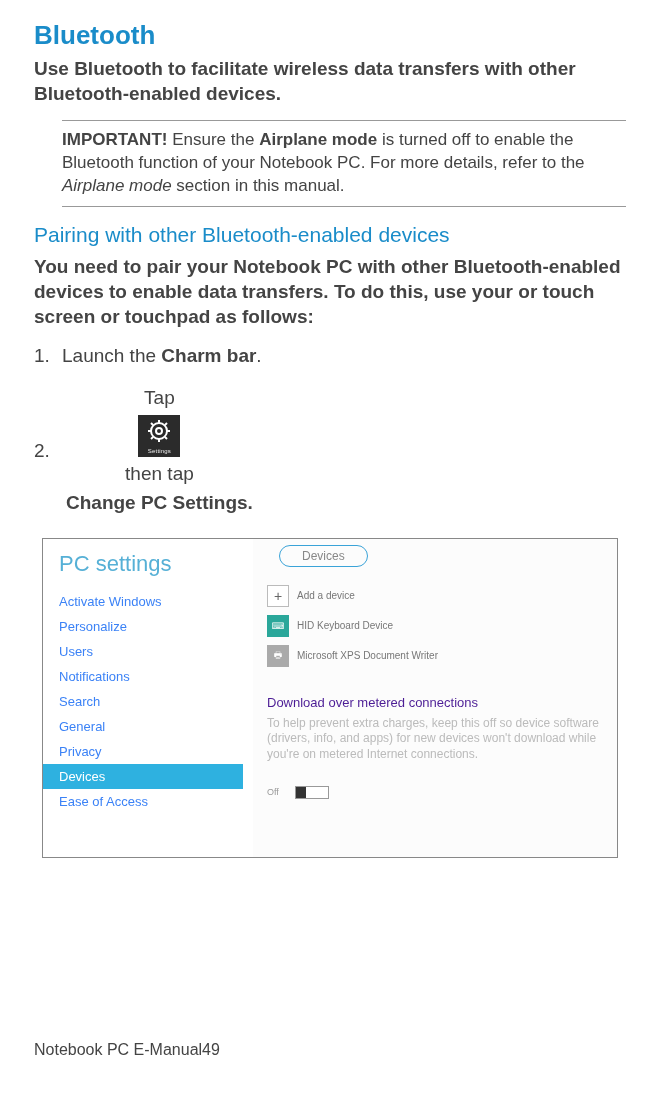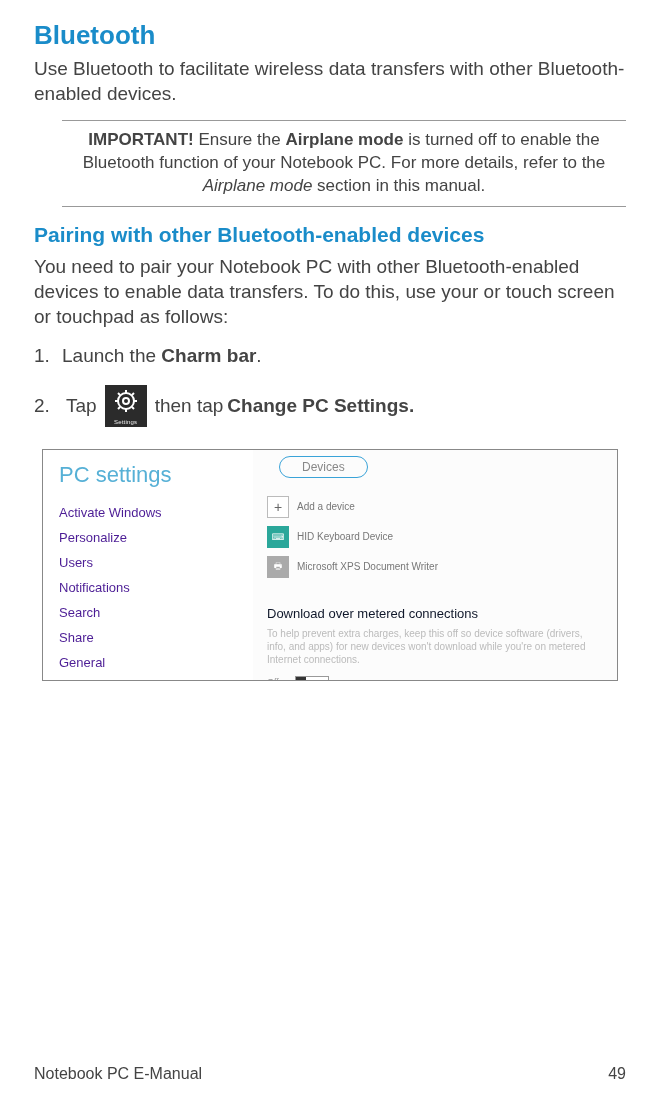--- a/index.html
+++ b/index.html
@@ -18,40 +18,40 @@
       color: #1a8cc9;
       font-size: 26px;
       font-weight: bold;
       margin-bottom: 6px;
     }
     .body-text {
       font-size: 19px;
       line-height: 1.3;
       color: #444;
       margin-bottom: 14px;
+      font-weight: bold;
     }
     .note-box {
       margin: 14px 0 16px 28px;
       border-top: 1px solid #999;
       border-bottom: 1px solid #999;
       padding: 8px 0 8px 0;
-      text-align: center;
     }
     .note-text {
       font-size: 17px;
       line-height: 1.35;
       color: #444;
     }
     .note-text .imp { font-weight: bold; }
     .note-text .airmode { font-weight: bold; }
     .note-text .airmode-ital { font-style: italic; }
     .h-blue-med {
       color: #1a8cc9;
       font-size: 21px;
-      font-weight: bold;
+      font-weight: normal;
       margin: 10px 0 8px 0;
     }
     .ol {
       list-style: none;
       margin-top: 10px;
     }
     .ol li {
       font-size: 19px;
       line-height: 1.35;
       color: #444;
@@ -79,27 +79,27 @@
       position: absolute;
       bottom: 1px;
       width: 100%;
       text-align: center;
       font-size: 6px;
       color: #eee;
       letter-spacing: 0.2px;
     }
     .ol li.step2 { display: flex; align-items: center; text-indent: 0; padding-left: 0; }
     .ol li.step2 .num2 { width: 32px; flex-shrink: 0; }
-    .ol li.step2 .txt { display: flex; align-items: center; gap: 4px; }
+    .ol li.step2 .txt { display: flex; align-items: center; gap: 4px; flex-direction: column; }
 
     .screenshot {
       margin: 22px 0 0 8px;
       border: 1px solid #888;
       width: 576px;
-      height: 232px;
+      height: 320px;
       display: flex;
       background: #fcfcfc;
       overflow: hidden;
     }
     .ss-left {
       width: 210px;
       background: #fff;
       padding: 12px 0 0 16px;
     }
     .ss-title {
@@ -107,21 +107,21 @@
       font-size: 22px;
       font-weight: 300;
       margin-bottom: 12px;
       font-family: "Segoe UI Light", "Segoe UI", Arial, sans-serif;
     }
     .ss-nav {
       list-style: none;
     }
     .ss-nav li {
       font-size: 13px;
-      color: #4c1d95;
+      color: #3b82f6;
       padding: 5px 0 5px 0;
       font-weight: 400;
     }
     .ss-nav li.selected {
       background: #2eb1e0;
       color: #fff;
       margin-left: -16px;
       padding-left: 16px;
       width: 200px;
     }
@@ -164,28 +164,28 @@
     .dev-icon.gray { background: #aaa; border-color: #aaa; color: #fff; font-size: 9px; }
     .dev-label {
       font-size: 10px;
       color: #777;
     }
     .dl-section {
       margin-top: 28px;
     }
     .dl-heading {
       font-size: 13px;
-      color: #0f172a;
+      color: #4c1d95;
       margin-bottom: 6px;
     }
     .dl-desc {
-      font-size: 10px;
+      font-size: 12px;
       color: #bbb;
       line-height: 1.3;
-      margin-bottom: 10px;
+      margin-bottom: 23px;
     }
     .toggle-row {
       display: flex;
       align-items: center;
       gap: 16px;
     }
     .toggle-label {
       font-size: 9px;
       color: #999;
     }
@@ -197,25 +197,24 @@
       background: #fff;
     }
     .toggle .knob {
       position: absolute;
       left: 0; top: 0;
       width: 10px; height: 11px;
       background: #333;
     }
     .footer {
       position: absolute;
-      bottom: 16px;
+      bottom: 40px;
       left: 34px;
       right: 34px;
       display: flex;
-      justify-content: space-between;
       font-size: 16px;
       color: #444;
     }
   </style>
 </head>
 <body>
 
 <div class="page">
   <h1 class="h-blue-large">Bluetooth</h1>
   <p class="body-text">Use Bluetooth to facilitate wireless data transfers with other Bluetooth-enabled devices.</p>
@@ -262,21 +261,20 @@
 
   <div class="screenshot">
     <div class="ss-left">
       <div class="ss-title">PC settings</div>
       <ul class="ss-nav">
         <li>Activate Windows</li>
         <li>Personalize</li>
         <li>Users</li>
         <li>Notifications</li>
         <li>Search</li>
-        <li>Share</li>
         <li>General</li>
         <li>Privacy</li>
         <li class="selected">Devices</li>
         <li>Ease of Access</li>
 
       </ul>
     </div>
     <div class="ss-right">
       <div class="dev-pill">Devices</div>
       <div class="dev-list">

